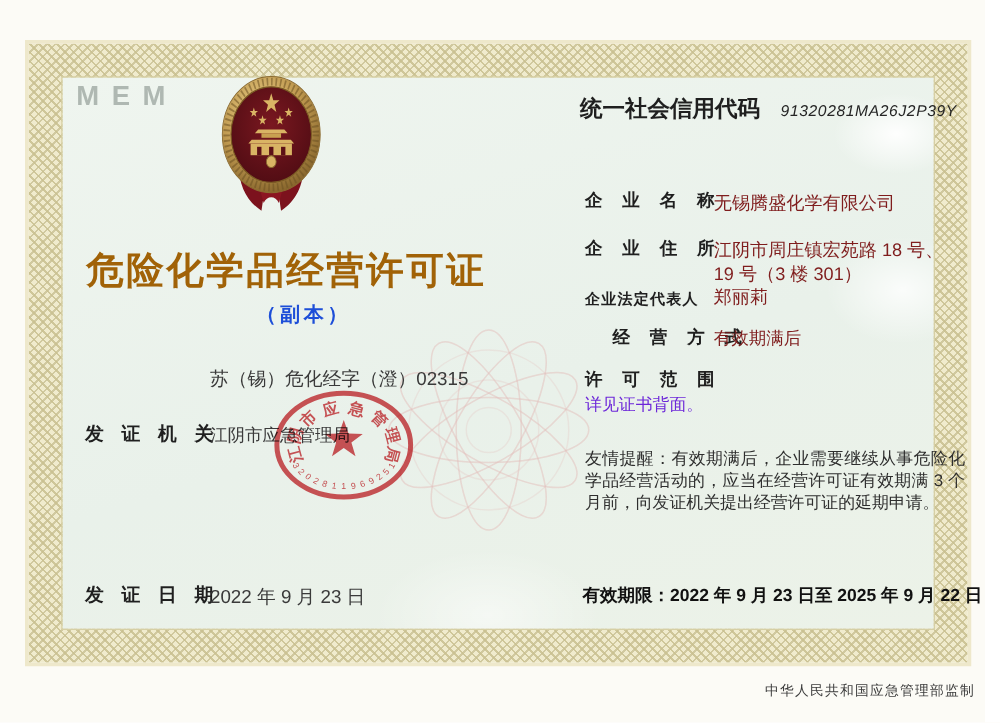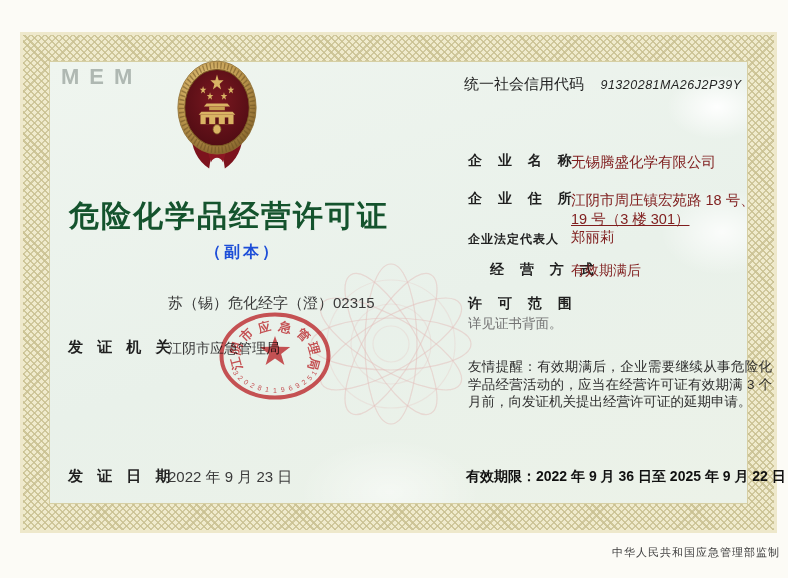--- a/index.html
+++ b/index.html
@@ -31,51 +31,51 @@
   
   .wm-mem {
     left:61px; top:64px;
     font-size:22px; font-weight:bold; letter-spacing:10px;
     color:#a9b2ac; opacity:.9;
   }
   .emblem { left:170px; top:56px; width:94px; height:126px; }
   .title {
     left:36px; top:196px; width:386px; text-align:center;
     font-family:"Liberation Serif", serif;
-    font-size:30px; font-weight:bold; letter-spacing:2px; color:#14532d;
+    font-size:30px; font-weight:bold; letter-spacing:2px; color:#a16207;
   }
   .subtitle {
     left:50px; top:242px; width:386px; text-align:center;
     font-size:16px; font-weight:bold; letter-spacing:3px; color:#1d4ed8;
   }
   .l-label { font-size:15px; font-weight:bold; letter-spacing:5px; color:#1f1f1f; white-space:nowrap; }
   .l-value { font-size:15px; color:#3a3a3a; white-space:nowrap; }
   .row-certno-label { left:68px; top:293px; }
   .row-certno-value { left:168px; top:294px; }
   .row-issuer-label { left:68px; top:338px; }
   .row-issuer-value { left:168px; top:340px; font-size:14px; }
   .row-date-label   { left:68px; top:467px; }
   .row-date-value   { left:168px; top:468px; }
   
   .credit { left:464px; top:75px; white-space:nowrap; }
-  .credit .lab { font-size:15px; font-weight:normal; color:#1f1f1f;text-align:center; }
+  .credit .lab { font-size:18px; font-weight:bold; color:#1f1f1f;text-align:center; }
   .credit .val { font-size:12.5px; color:#252525; letter-spacing:.5px; margin-left:12px;font-style:italic; }
   .r-label { font-size:14px; font-weight:bold; letter-spacing:6px; color:#1f1f1f; white-space:nowrap; }
   .r-value { font-size:14.5px; color:#7f1d1d; white-space:nowrap;margin-left:13px; }
   .row-company-label { left:468px; top:152px; }
   .row-company-value { left:558px; top:153px; }
   .row-addr-label    { left:468px; top:190px; }
   .row-addr-value1   { left:558px; top:191px; }
-  .row-addr-value2   { left:558px; top:210px;text-decoration:underline; }
+  .row-addr-value2   { left:558px; top:210px; }
   .row-legal-label   { left:468px; top:231px; font-size:12px; letter-spacing:1px; }
   .row-legal-value   { left:558px; top:228px; }
   .row-mode-label    { left:468px; top:261px;margin-left:22px; }
   .row-mode-value    { left:558px; top:262px; font-size:14px; }
   .row-scope-label   { left:468px; top:295px; }
-  .scope-note { left:468px; top:315px; font-size:13.5px; color:#737373; }
+  .scope-note { left:468px; top:315px; font-size:13.5px; color:#6d28d9; }
   .notice {
     left:468px; top:358px; width:304px;
     font-size:13.5px; line-height:17.5px; color:#2e2e2e;
     text-align:justify;
   }
   .validity { left:466px; top:468px; font-size:14px; font-weight:bold; color:#111; white-space:nowrap; }
   .footer { left:612px; top:545px; font-size:11px; letter-spacing:1px; color:#3c3c3c; white-space:nowrap; }
   
   .rosette { left:296px; top:256px; width:190px; height:176px; opacity:.55; pointer-events:none; }
   .seal { left:216px; top:308px; width:118px; height:96px; opacity:.85; mix-blend-mode:multiply; }
@@ -208,17 +208,17 @@
   <div class="abs r-value row-legal-value">郑丽莉</div>
 
   <div class="abs r-label row-mode-label">经 营 方 式</div>
   <div class="abs r-value row-mode-value">有效期满后</div>
 
   <div class="abs r-label row-scope-label">许 可 范 围</div>
   <div class="abs scope-note">详见证书背面。</div>
 
   <div class="abs notice">友情提醒：有效期满后，企业需要继续从事危险化学品经营活动的，应当在经营许可证有效期满 3 个月前，向发证机关提出经营许可证的延期申请。</div>
 
-  <div class="abs validity">有效期限：2022 年 9 月 36 日至 2025 年 9 月 22 日</div>
+  <div class="abs validity">有效期限：2022 年 9 月 23 日至 2025 年 9 月 22 日</div>
 
   <div class="abs footer">中华人民共和国应急管理部监制</div>
 
 </div>
 
 </body></html>

